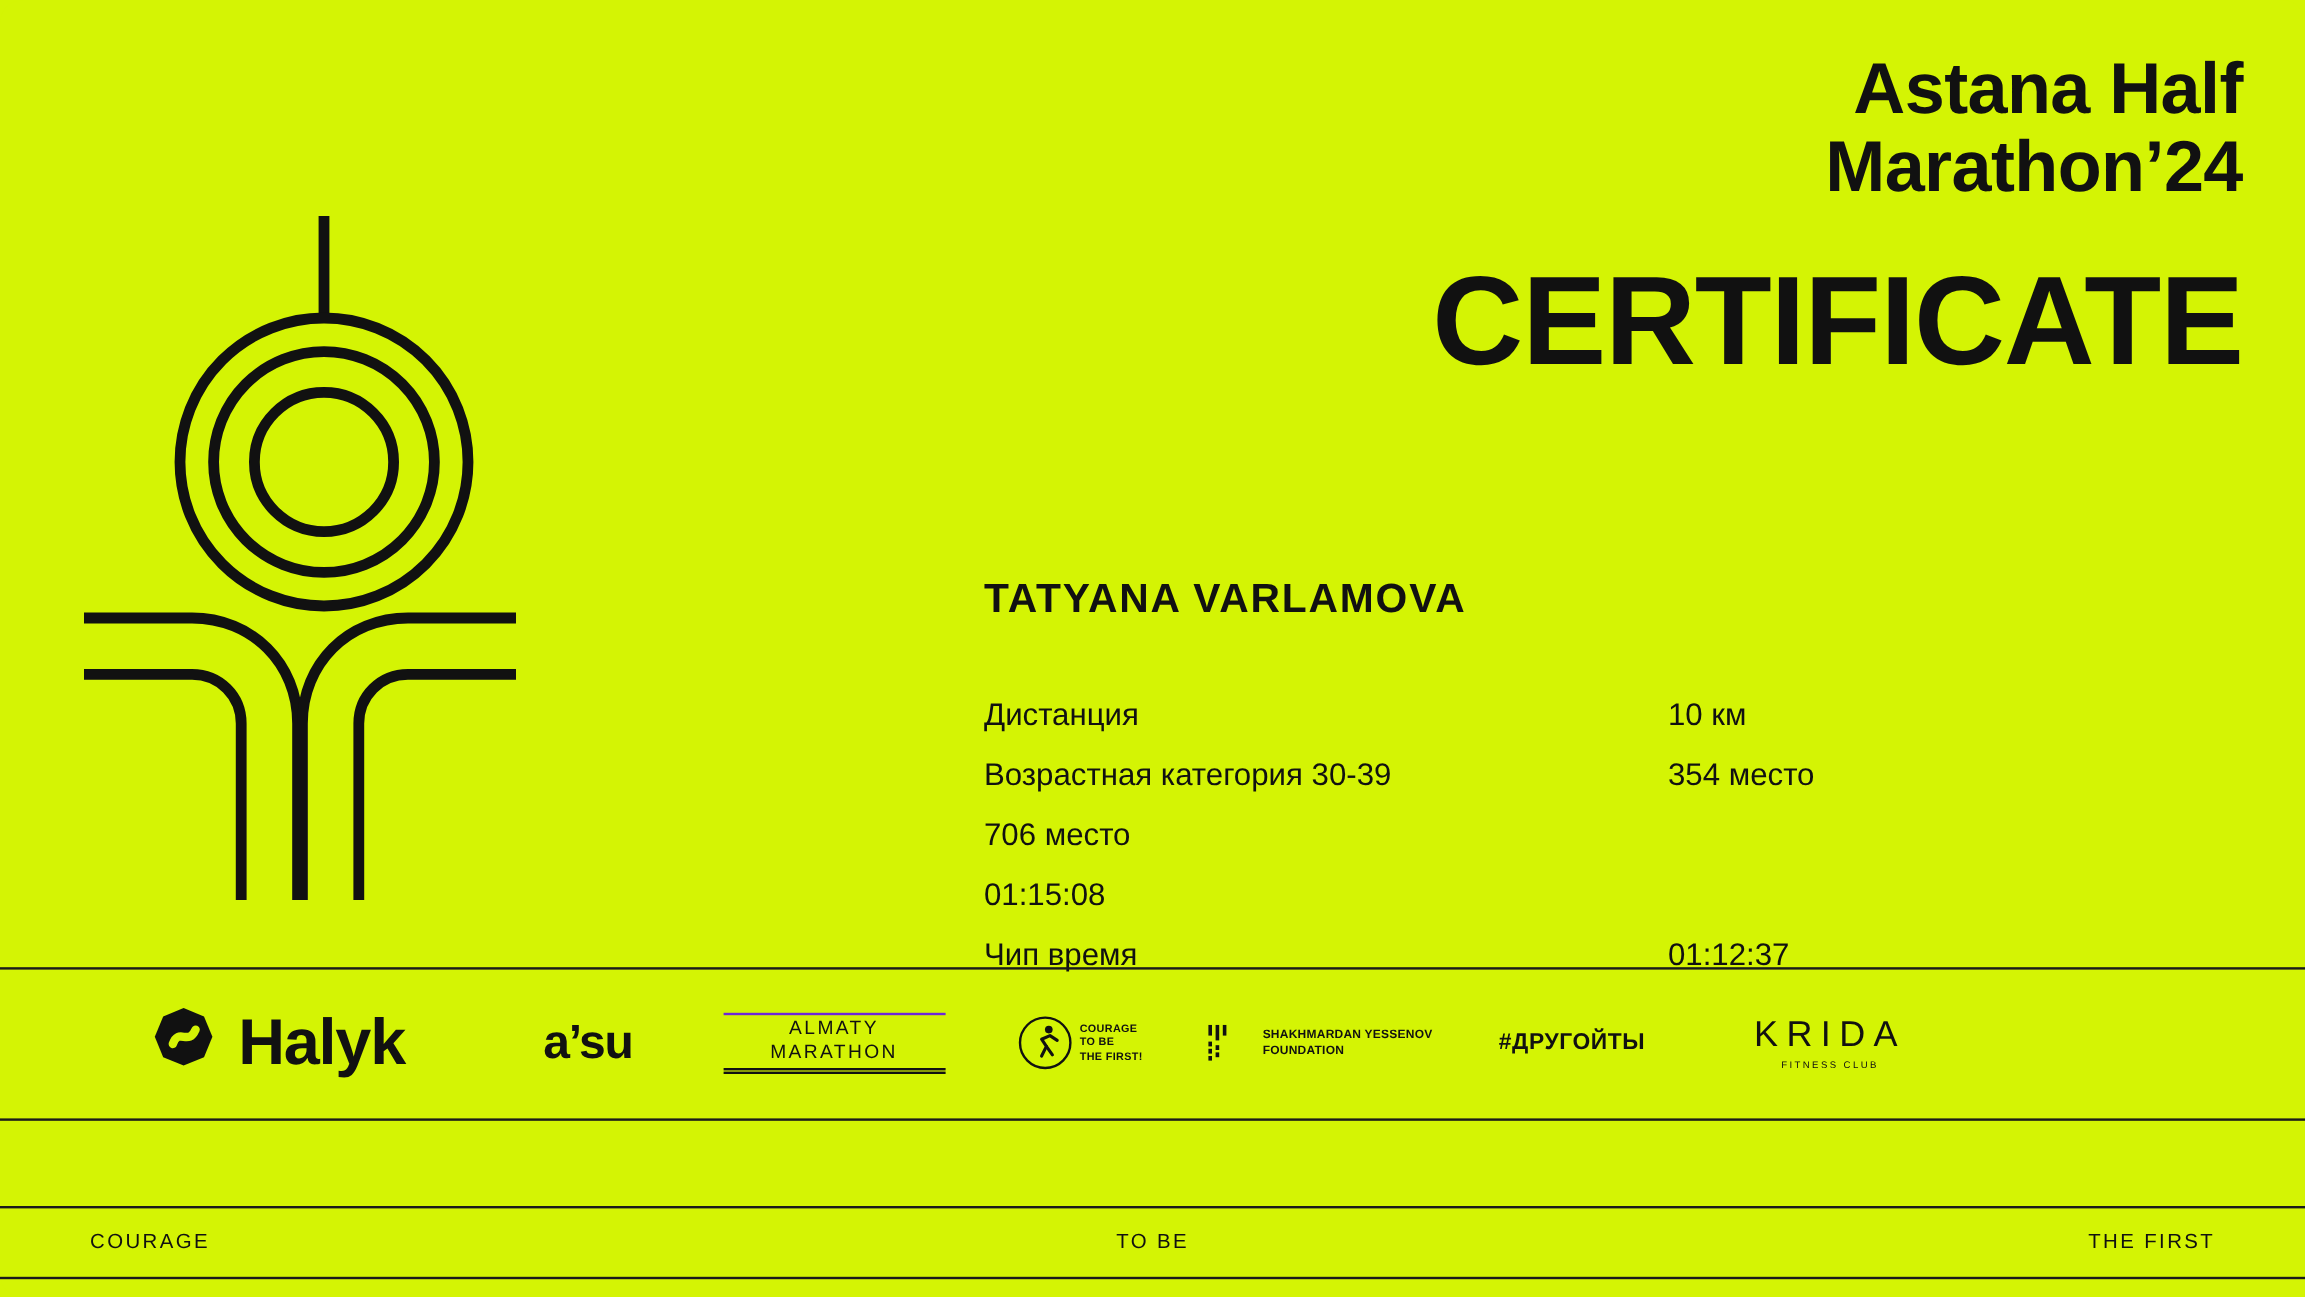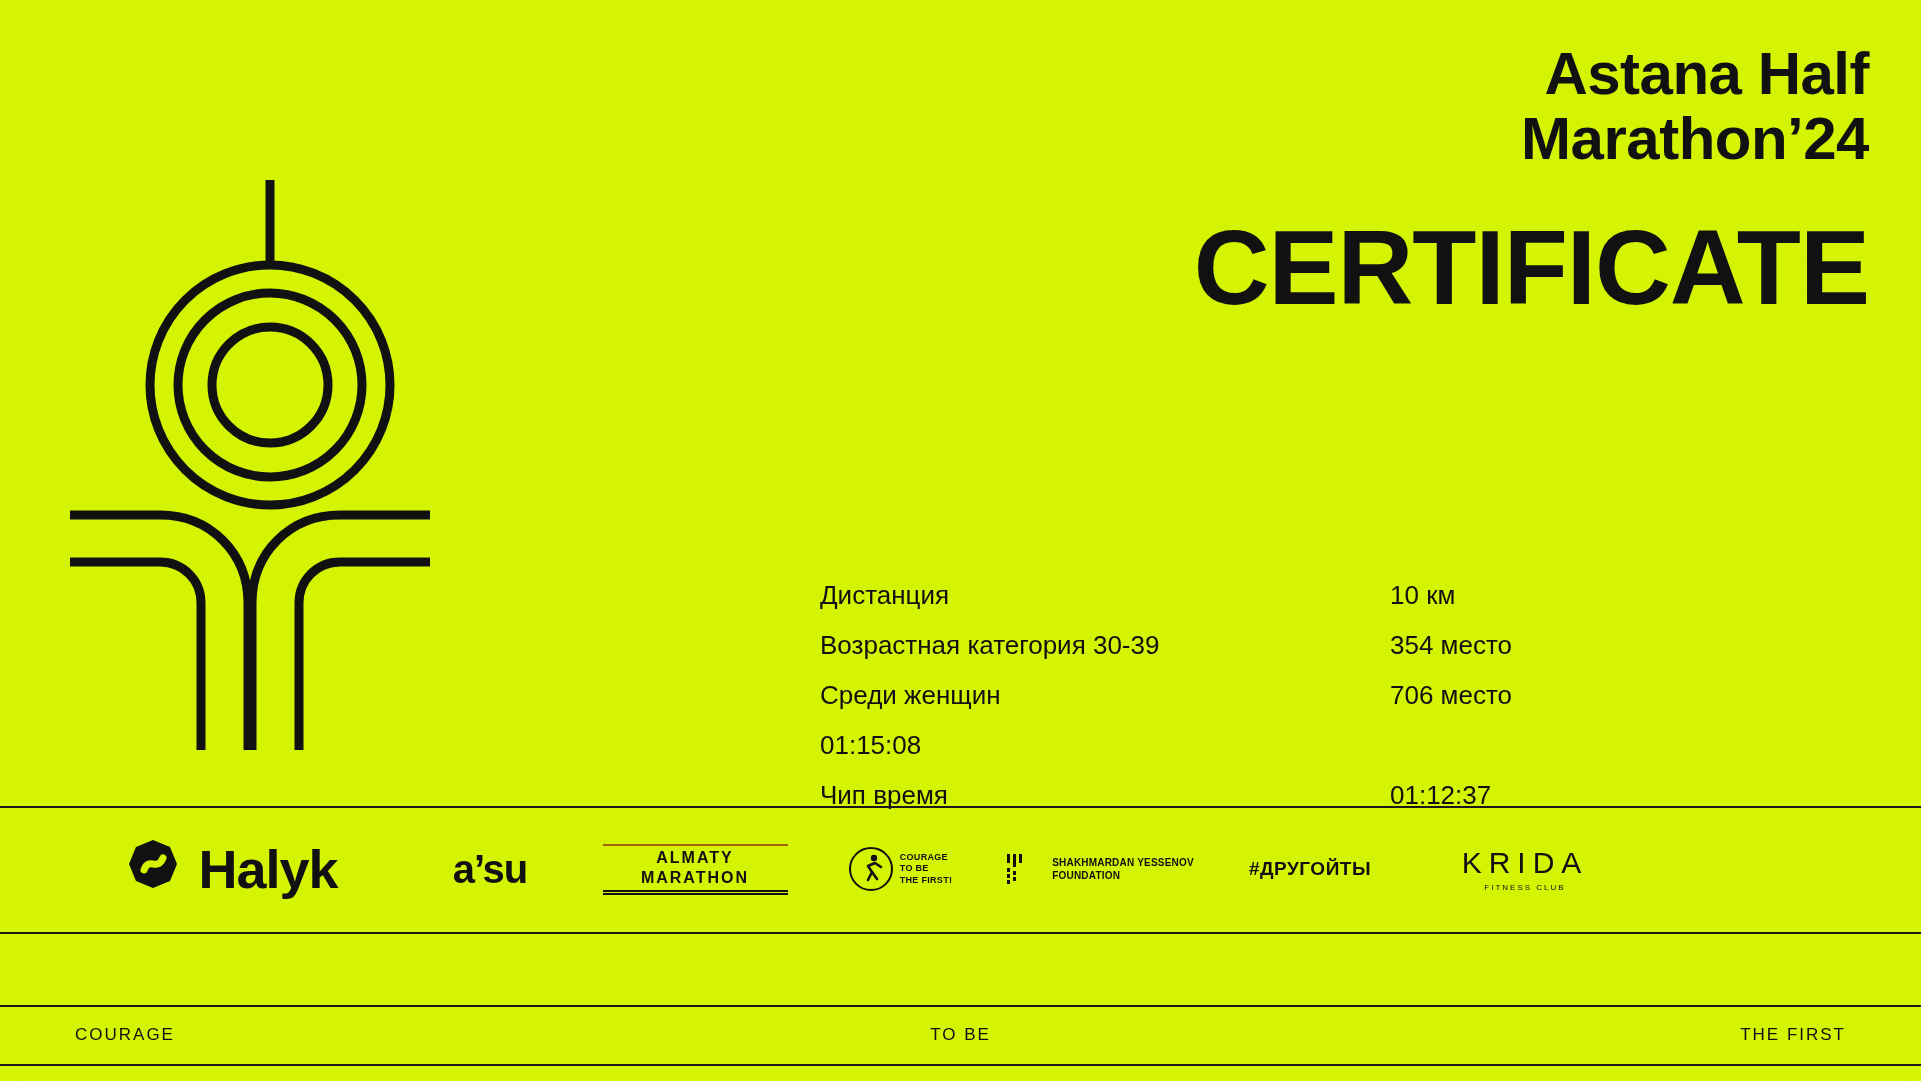--- a/index.html
+++ b/index.html
@@ -129,26 +129,26 @@
     letter-spacing: -1px;
     margin-left: 14px;
   }
   .asu-wordmark {
     font-size: 40px;
     font-weight: 700;
     letter-spacing: -1px;
   }
   .almaty-block {
     font-size: 16px;
-    font-weight: 700;
+    font-weight: 400;
     letter-spacing: 2px;
     text-align: center;
     line-height: 1.25;
     white-space: pre-line;
-    border-top: 2px solid #a16207;
+    border-top: 2px solid #6d28d9;
     border-bottom: 5px double #111;
     padding: 2px 0;
     width: 185px;
   }
   .corp-block {
     display: flex;
     align-items: center;
     gap: 6px;
   }
   .corp-text {
@@ -224,32 +224,32 @@
       <path d="M400 345 H310 C260 345 222 383 222 433 V580" stroke="#111" stroke-width="9" fill="none" transform="translate(-40,0)"></path>
       <path d="M400 392 H310 C287 392 269 410 269 433 V580" stroke="#111" stroke-width="9" fill="none" transform="translate(-40,0)"></path>
     </svg>
   </div>
 
   <div class="event-title">Astana Half
 Marathon’24</div>
 
   <div class="cert-word">CERTIFICATE</div>
 
+  <div class="athlete-name">TATYANA VARLAMOVA</div>
 
   <div class="results">
     <div class="result-row">
       <div class="result-label">Дистанция</div>
       <div class="result-value">10 км</div>
     </div>
     <div class="result-row">
       <div class="result-label">Возрастная категория 30-39</div>
       <div class="result-value">354 место</div>
     </div>
     <div class="result-row">
-      <div class="result-label">Среди женщин</div>
       <div class="result-value">706 место</div>
     </div>
     <div class="result-row">
       <div class="result-value">01:15:08</div>
     </div>
     <div class="result-row">
       <div class="result-label">Чип время</div>
       <div class="result-value">01:12:37</div>
     </div>
   </div>

